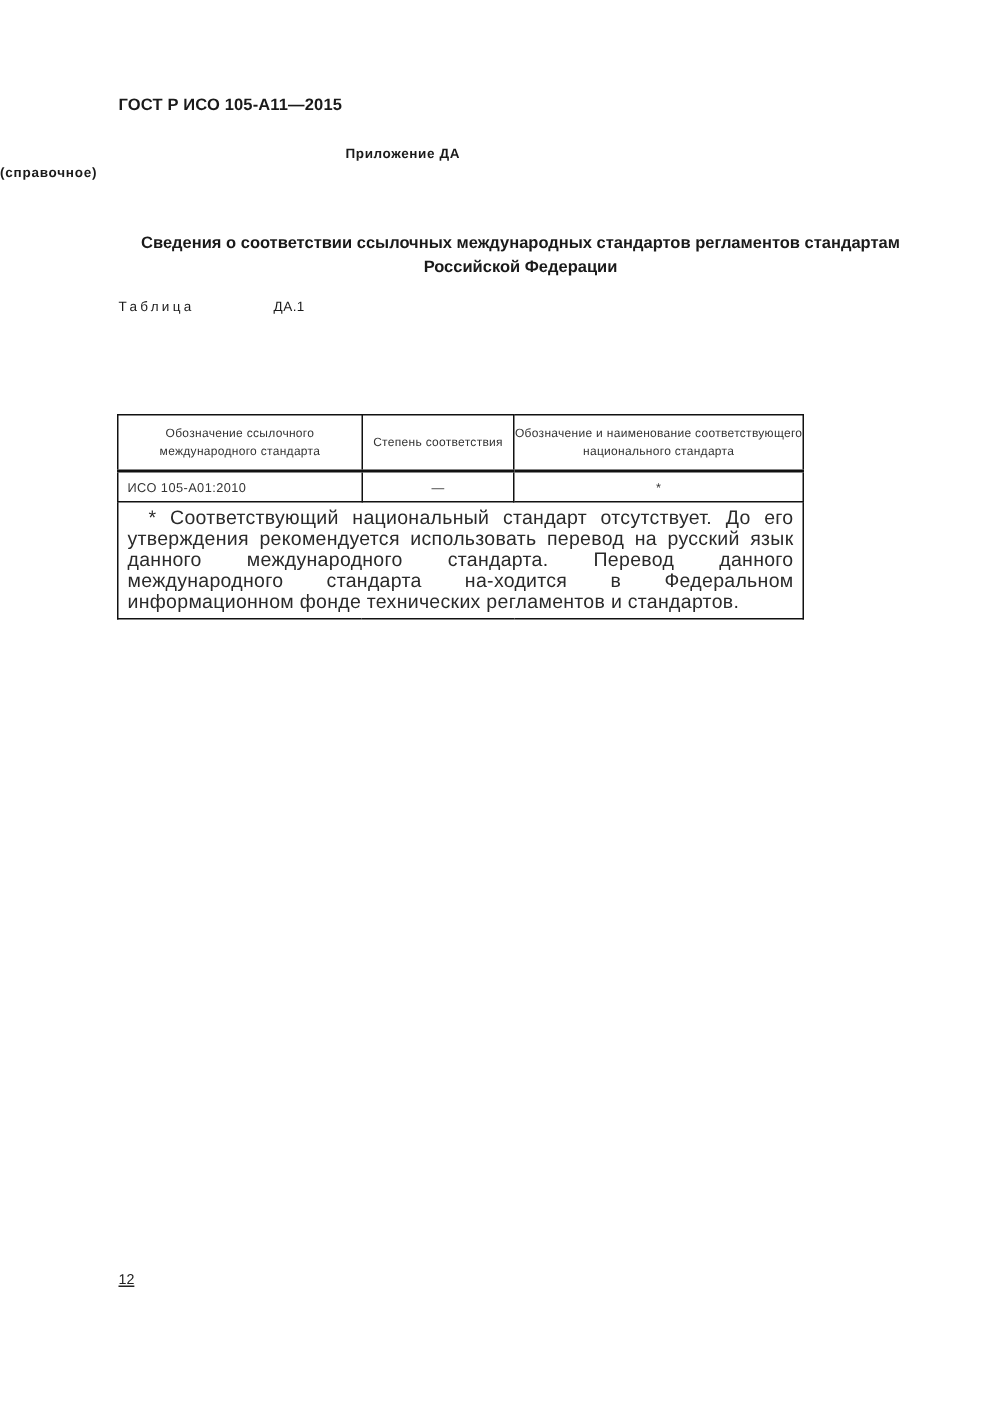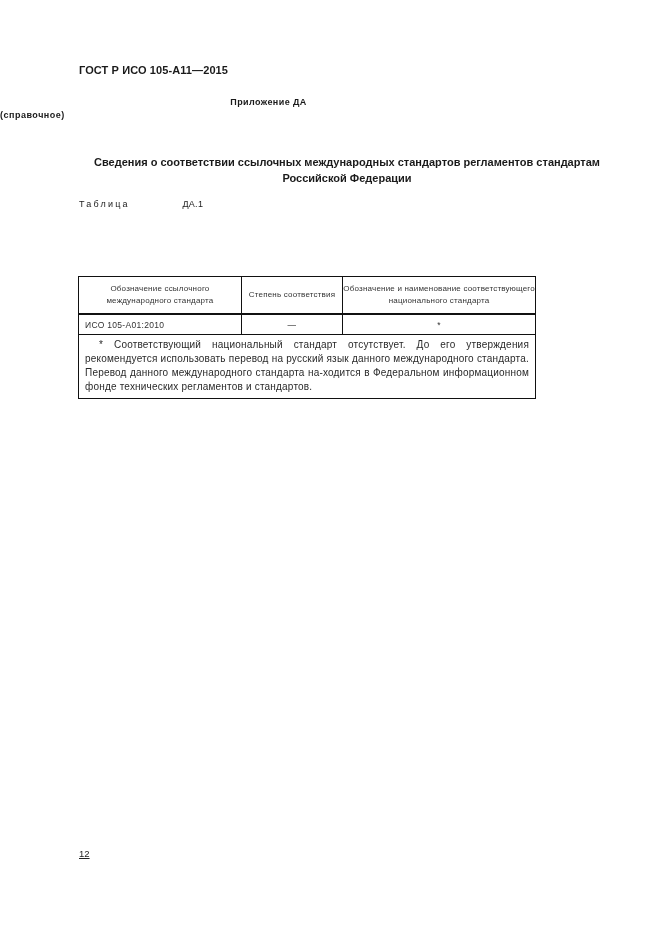--- a/index.html
+++ b/index.html
@@ -93,21 +93,21 @@
       height: 19px;
       vertical-align: middle;
       font-size: 8.5px;
       letter-spacing: 0.3px;
     }
     td.c-ref { padding-left: 6px !important; text-align: left; }
     td.c-deg { text-align: center; }
     td.c-nat { text-align: center; }
     td.footnote {
       padding: 3px 6px 4px 6px !important;
-      font-size: 10px;
+      font-size: 13px;
       line-height: 14px;
       text-align: justify;
       letter-spacing: 0.2px;
       color: #2a2a2a;
     }
     .fn-indent { display: inline-block; width: 14px; }
     .page-number {
       position: absolute;
       left: 79px;
       top: 848px;

